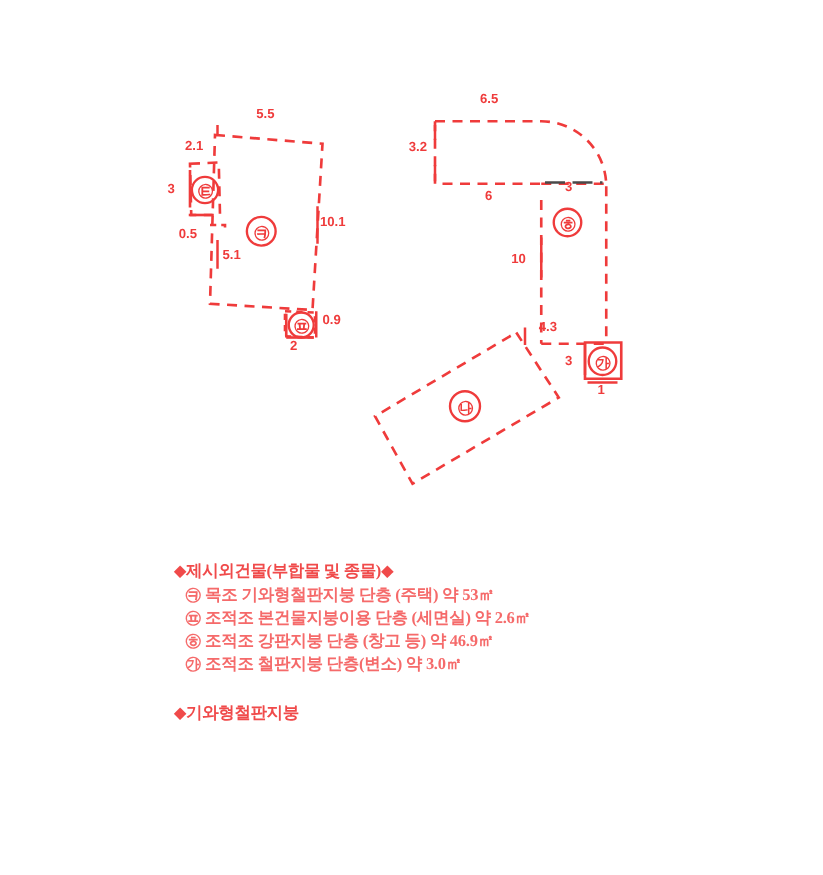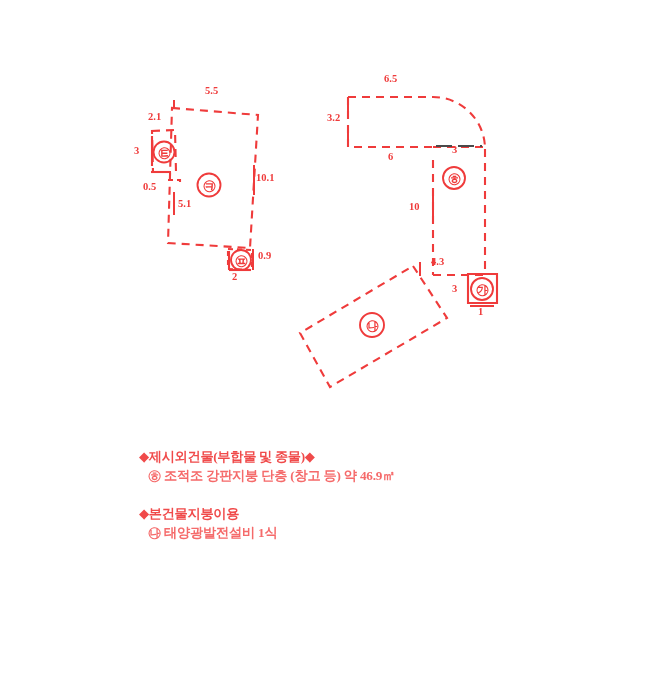--- a/index.html
+++ b/index.html
@@ -53,21 +53,21 @@
     letter-spacing: -0.2px;
   }
   .legend .spacer {
     height: 20px;
   }
   .legend .grp2 {
     margin-top: 0px;
   }
   .dim-label, .marker-label {
     position: absolute;
-    font-family: Liberation Serif, serif;
+    font-family: Liberation Sans, sans-serif;
     font-size: 10.5px;
     font-weight: 700;
     color: #ef3b3b;
     white-space: nowrap;
     line-height: 1;
   }
 </style>
 </head>
 <body>
 
@@ -164,19 +164,21 @@
 
   <div class="marker-label" style="left:203px; top:179px; font-size:13px;">㉪</div>
   <div class="marker-label" style="left:158px; top:146px; font-size:13px;">㉫</div>
   <div class="marker-label" style="left:235px; top:254px; font-size:13px;">㉬</div>
   <div class="marker-label" style="left:448px; top:172px; font-size:13px;">㉭</div>
   <div class="marker-label" style="left:476px; top:283px; font-size:13px;">㉮</div>
   <div class="marker-label" style="left:366px; top:319px; font-size:13px;">㉯</div>
 
   <div class="legend">
     <div class="grp-title">◆제시외건물(부합물 및 종물)◆</div>
+    <div class="item">㉪ 목조 기와형철판지붕 단층 (주택) 약 53㎡</div>
+    <div class="item">㉬ 조적조 본건물지붕이용 단층 (세면실) 약 2.6㎡</div>
     <div class="item">㉭ 조적조 강판지붕 단층 (창고 등) 약 46.9㎡</div>
+    <div class="item">㉮ 조적조 철판지붕 단층(변소) 약 3.0㎡</div>
     <div class="spacer"></div>
-    <div class="grp-title grp2">◆본건물지붕이용</div>
-    <div class="item">㉯ 태양광발전설비 1식</div>
+    <div class="grp-title grp2">◆기와형철판지붕</div>
   </div>
 
 </div>
 
 </body></html>

